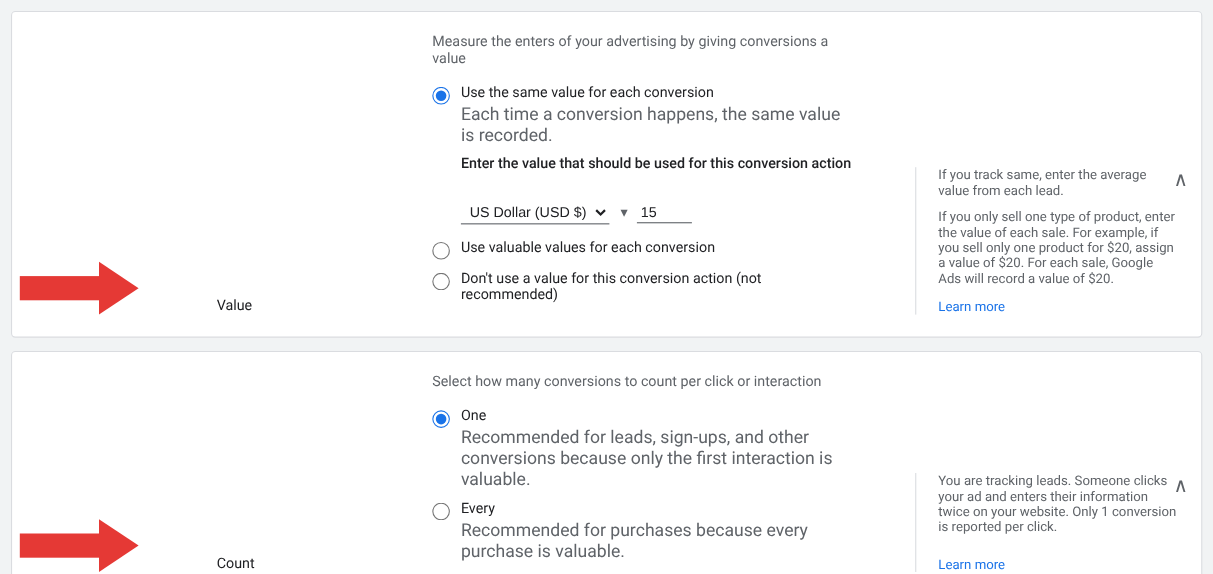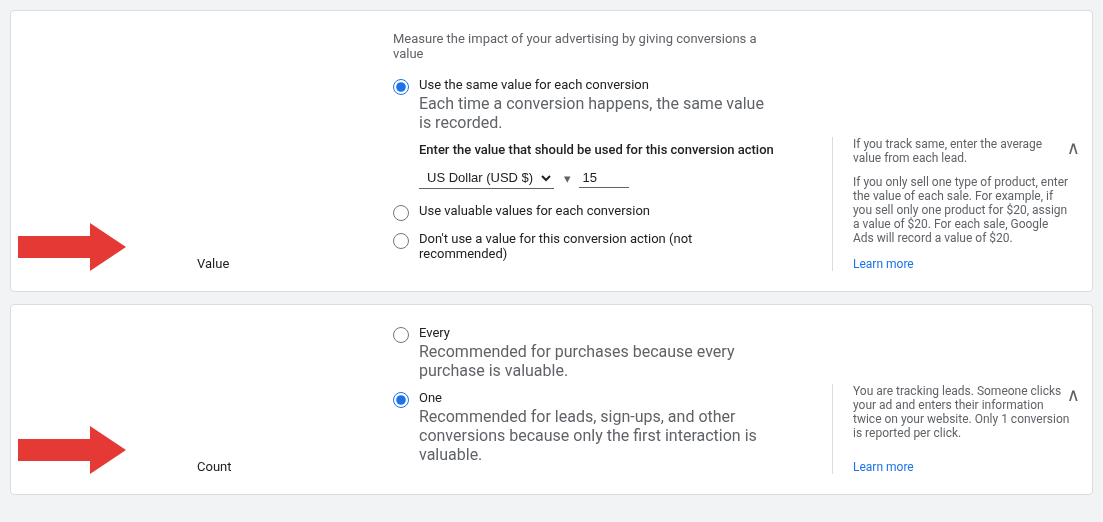--- a/index.html
+++ b/index.html
@@ -76,21 +76,21 @@
       color: #202124;
     }
     .radio-sublabel {
       font-size: 16px;
       color: #5f6368;
       margin-top: 2px;
     }
     .value-input-row {
       display: flex;
       align-items: center;
-      margin-top: 10px;
+      margin-top: 25px;
       margin-bottom: 14px;
       margin-left: 26px;
     }
     .value-label {
       font-size: 13px;
       color: #202124;
       margin-bottom: 4px;
       margin-left: 26px;
       font-weight: 500;
     }
@@ -159,21 +159,21 @@
         <div class="arrow-shaft"></div>
         <div class="arrow-head"></div>
       </div>
     </div>
 
     <div class="section-label">
       <span>Value</span>
     </div>
 
     <div class="section-content">
-      <div class="section-description">Measure the impact of your advertising by giving conversions a value</div>
+      <div class="section-description">Measure the enters of your advertising by giving conversions a value</div>
 
       <div class="radio-option">
         <input type="radio" name="value-option" id="same-value" checked="" style="">
         <div>
           <div class="radio-label">Use the same value for each conversion</div>
           <div class="radio-sublabel">Each time a conversion happens, the same value is recorded.</div>
         </div>
       </div>
 
       <div class="value-label">Enter the value that should be used for this conversion action</div>
@@ -217,34 +217,35 @@
         <div class="arrow-shaft"></div>
         <div class="arrow-head"></div>
       </div>
     </div>
 
     <div class="section-label">
       <span>Count</span>
     </div>
 
     <div class="section-content">
+      <div class="section-description">Select how many conversions to count per click or interaction</div>
+
+      <div class="radio-option">
+        <input type="radio" name="count-option" id="one" checked="" style="">
+        <div>
+          <div class="radio-label">One</div>
+          <div class="radio-sublabel">Recommended for leads, sign-ups, and other conversions because only the first interaction is valuable.</div>
+        </div>
+      </div>
 
       <div class="radio-option">
         <input type="radio" name="count-option" id="every" style="">
         <div>
           <div class="radio-label">Every</div>
           <div class="radio-sublabel">Recommended for purchases because every purchase is valuable.</div>
-        </div>
-      </div>
-
-      <div class="radio-option">
-        <input type="radio" name="count-option" id="one" checked="" style="">
-        <div>
-          <div class="radio-label">One</div>
-          <div class="radio-sublabel">Recommended for leads, sign-ups, and other conversions because only the first interaction is valuable.</div>
         </div>
       </div>
     </div>
 
     <div class="section-help">
       <span class="collapse-icon">∧</span>
       <p style="margin-bottom:10px;">You are tracking leads. Someone clicks your ad and enters their information twice on your website. Only 1 conversion is reported per click.</p>
       <a class="learn-more">Learn more</a>
     </div>
   </div>

